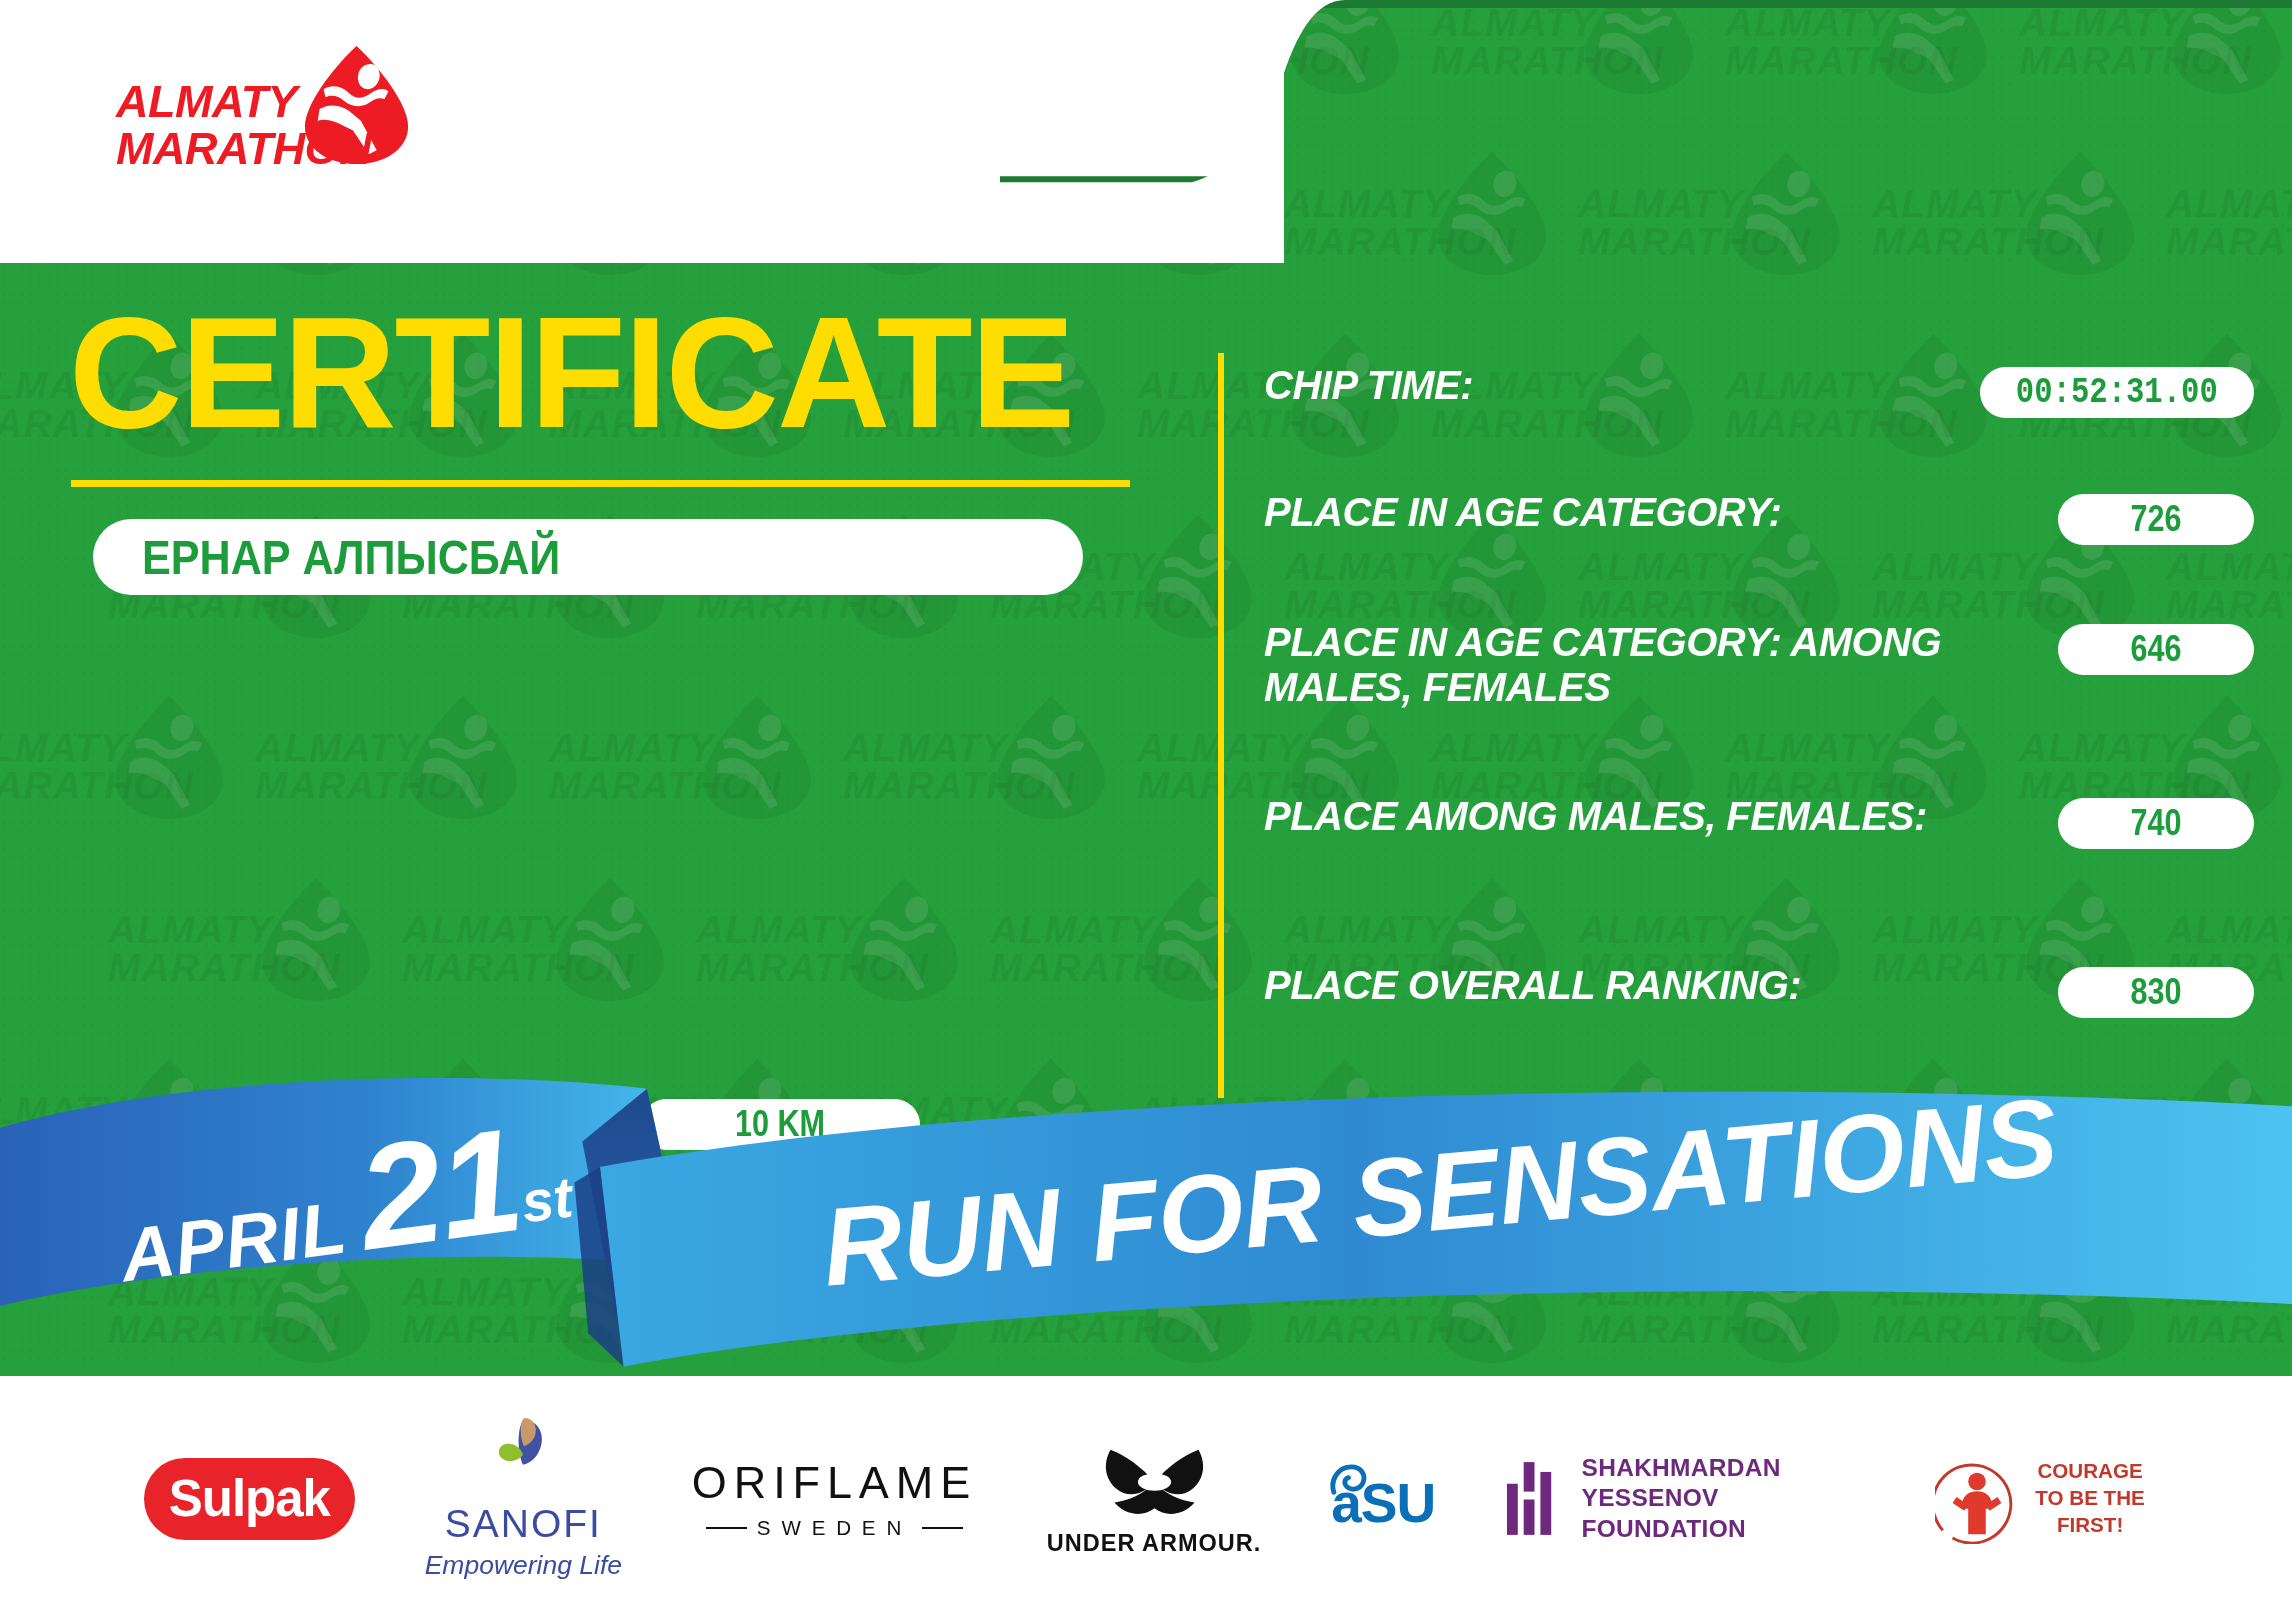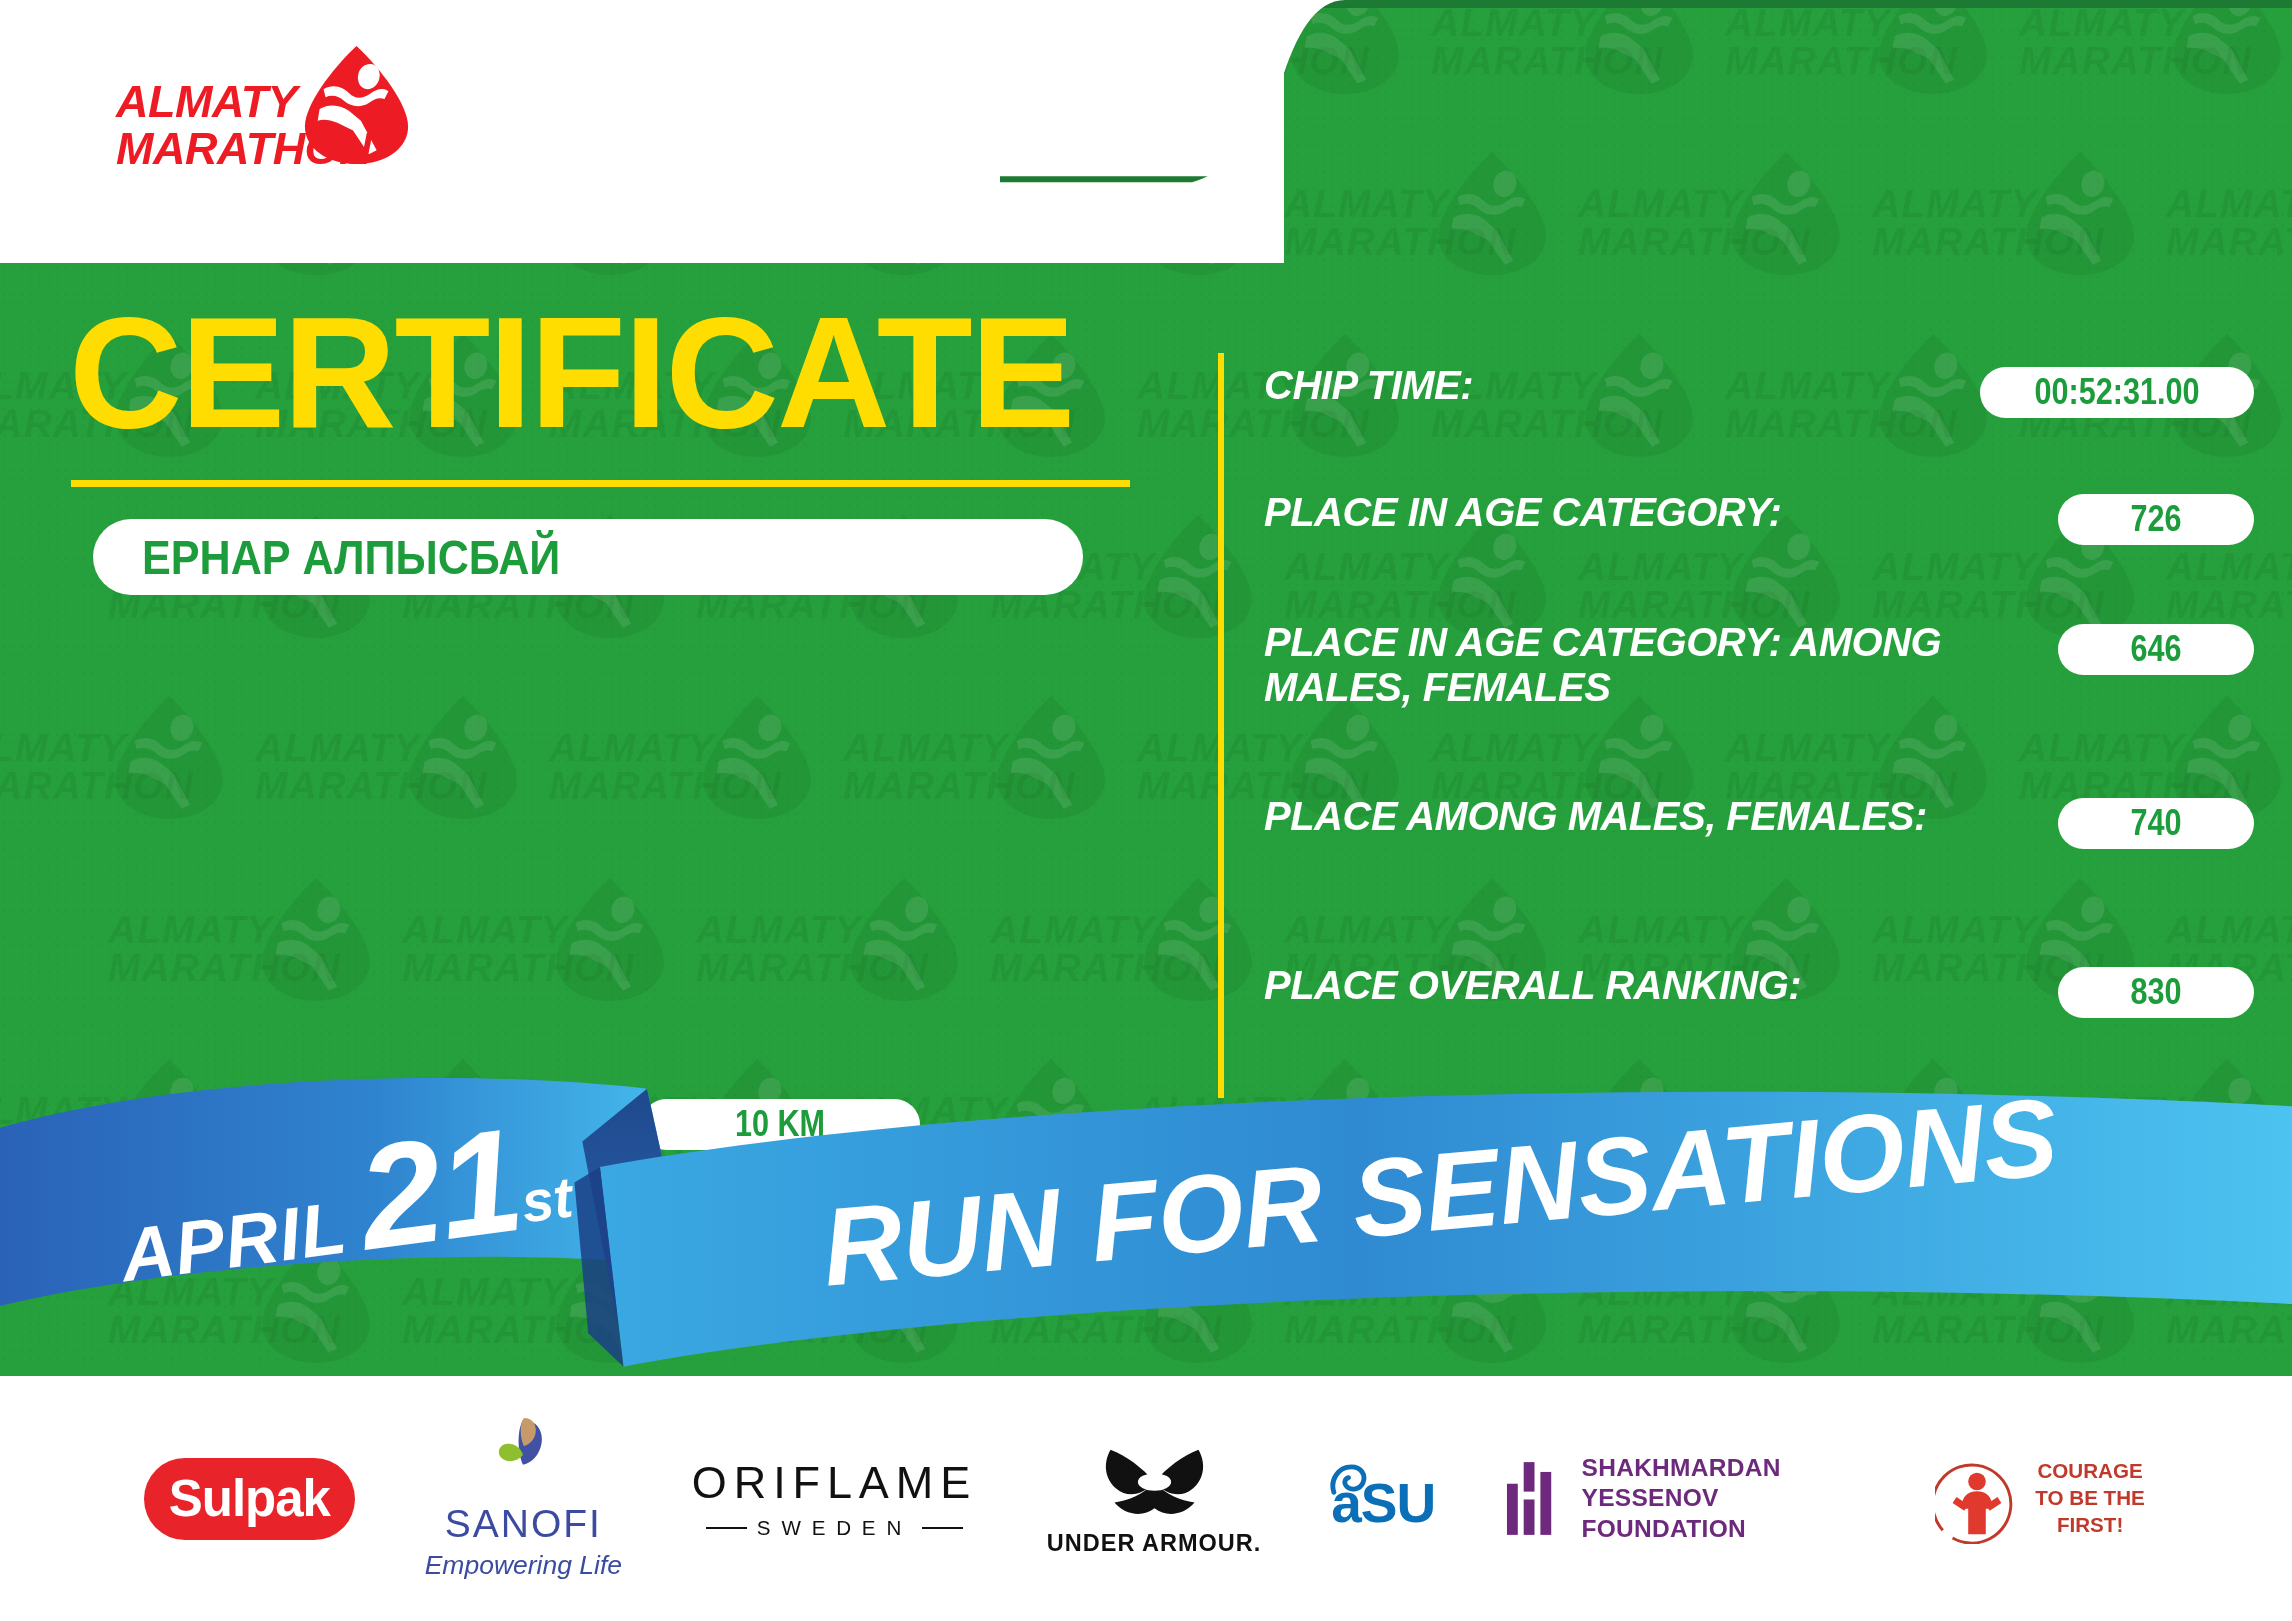--- a/index.html
+++ b/index.html
@@ -146,21 +146,21 @@
   }
   .stat-pill{
     flex:0 0 auto;background:#fff;border-radius:25.5px;height:51px;
     display:flex;align-items:center;justify-content:center;
     margin-top:3.9px;
   }
   .stat-pill span{
     color:#1d9c3c;font-weight:bold;font-size:36px;
     transform:scaleX(0.85);transform-origin:center;white-space:nowrap;
   }
-  .pill-w-time{width:274px;}
+  .pill-w-time{width:274px;font-family:Liberation Mono, monospace;}
   .pill-w-num{width:196px;}
 
   #stat-0{top:0px;}
   #stat-1{top:127px;}
   #stat-2{top:257px;}
   #stat-3{top:431px;}
   #stat-4{top:600px;}
 
   
   .ribbon-wrap{position:absolute;left:0;top:1073px;width:2293px;height:323px;z-index:9;}

